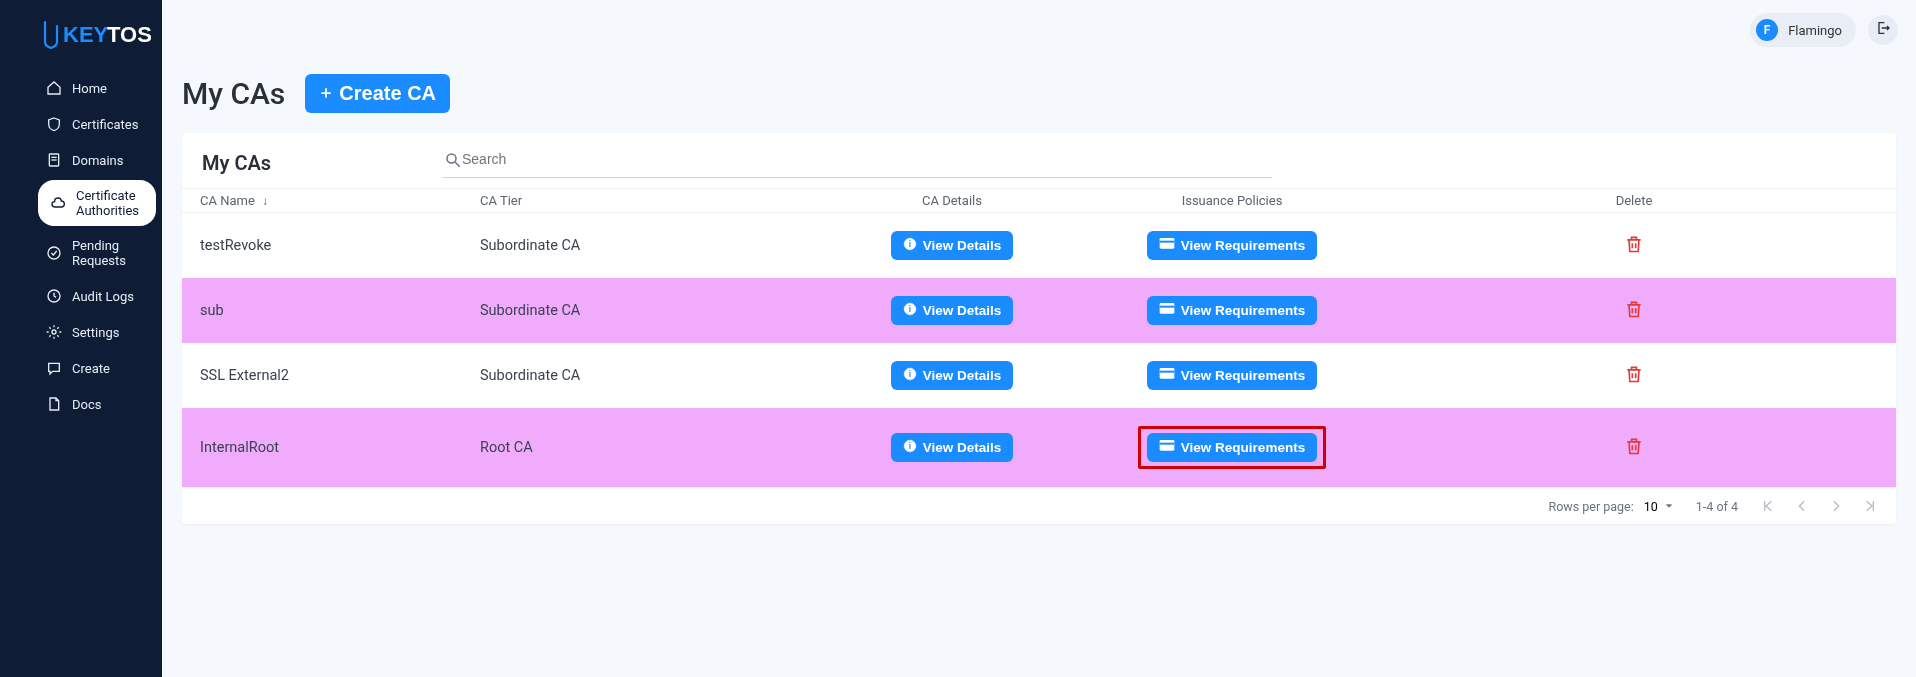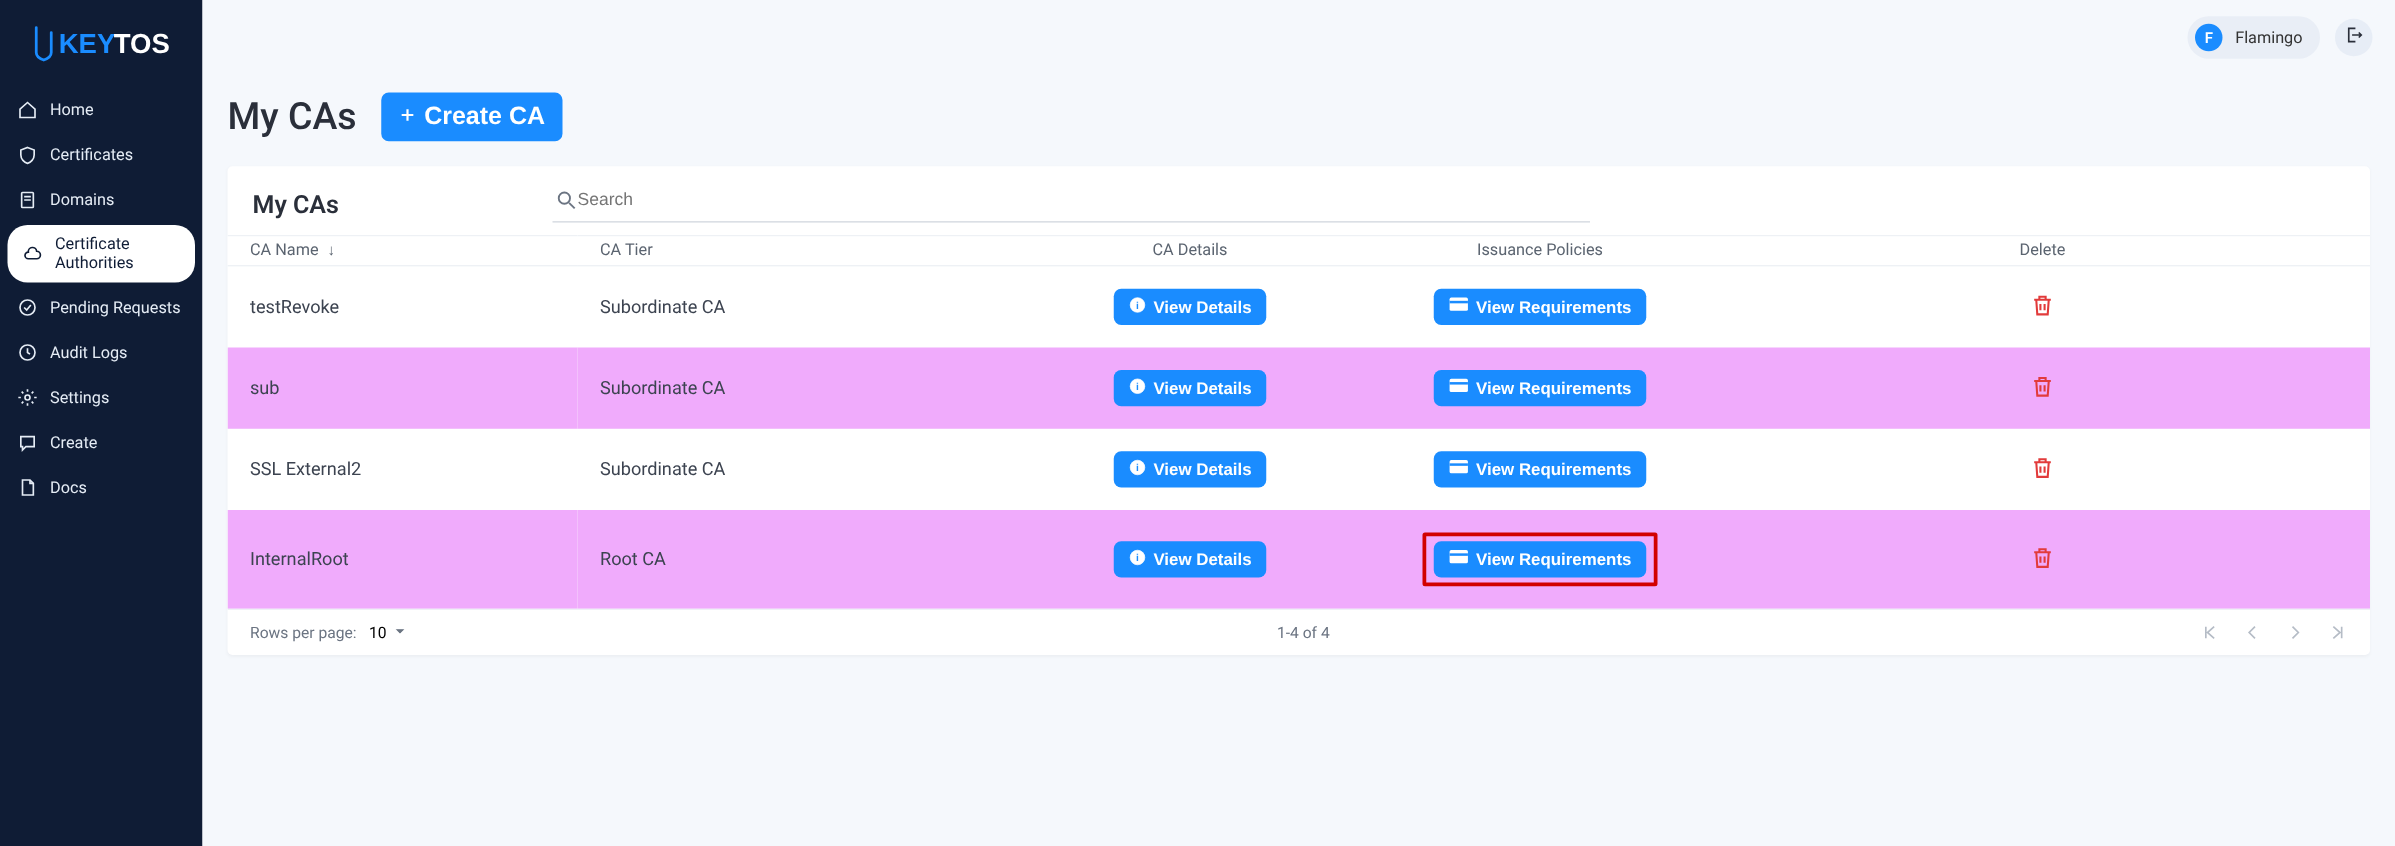--- a/index.html
+++ b/index.html
@@ -16,20 +16,21 @@
     width: 100%;
     height: 100%;
   }
   
   .sidebar {
     width: 162px;
     background: #0f1c35;
     color: #e5ecf5;
     flex-shrink: 0;
     padding-top: 12px;
+    padding-left: 32px;
   }
   .logo {
     display: flex;
     align-items: center;
     justify-content: center;
     height: 44px;
     margin-bottom: 14px;
   }
   .logo svg { display:block; }
   .nav {
@@ -190,21 +191,21 @@
   .highlight-box {
     border: 3px solid #d20000;
     padding: 4px 6px;
     display: inline-block;
     border-radius: 2px;
   }
 
   .table-footer {
     display:flex;
     align-items:center;
-    justify-content:space-between;
+    justify-content:flex-end;
     gap: 22px;
     padding: 10px 18px;
     font-size: 12.5px;
     color:#6b7482;
     border-top: 1px solid #eef1f5;
   }
   .rows-per-page { display:flex; align-items:center; gap:10px; }
   .select {
     display:flex; align-items:center; gap:6px;
     cursor:pointer; color:#000000;

